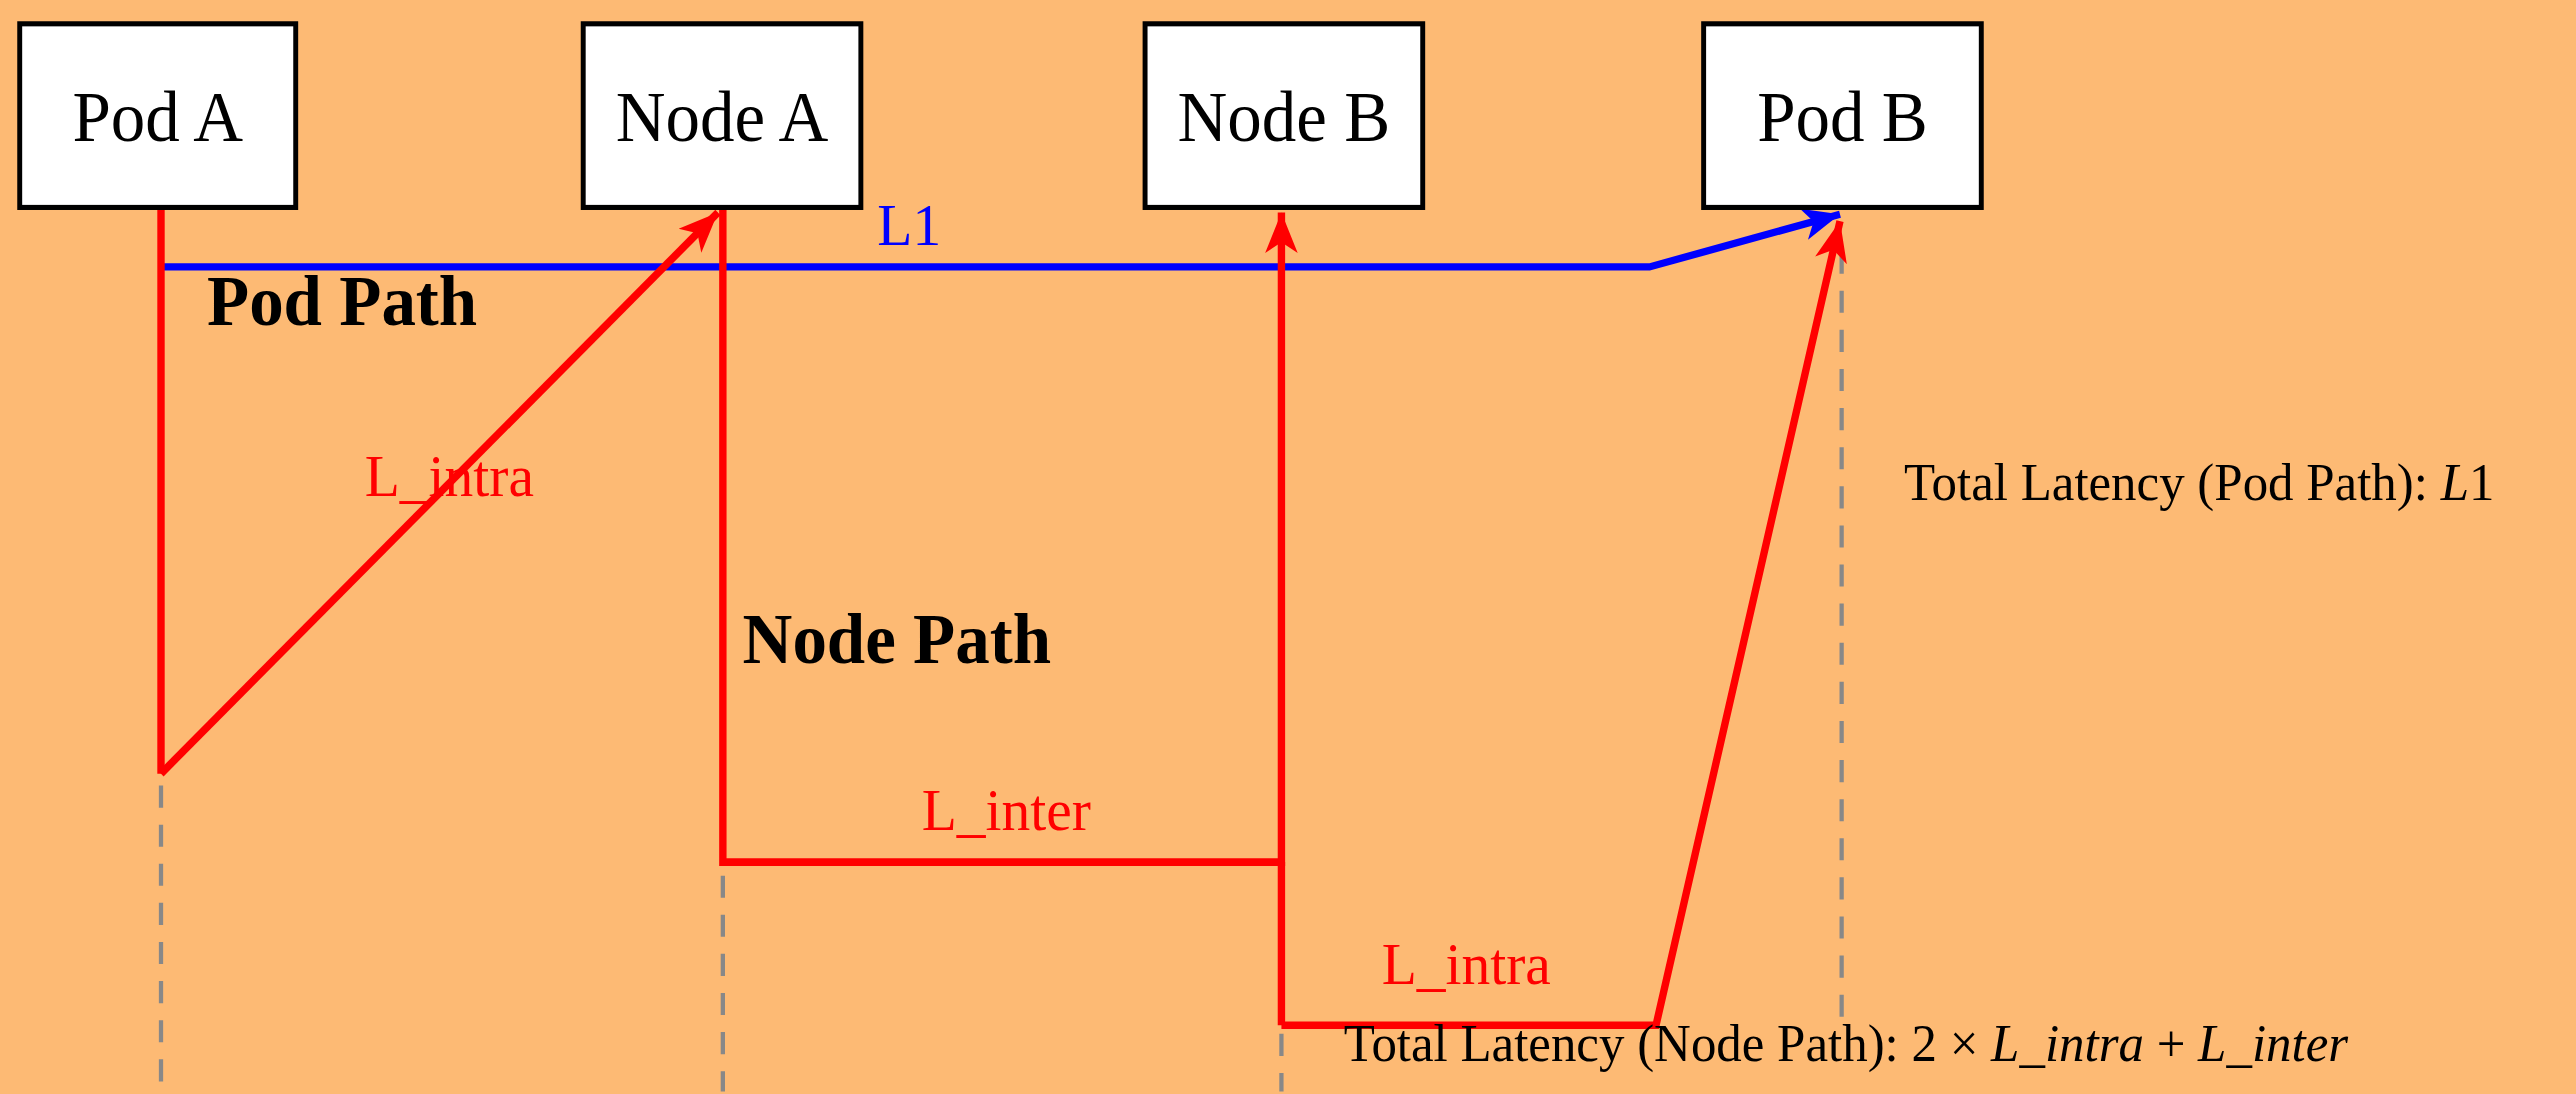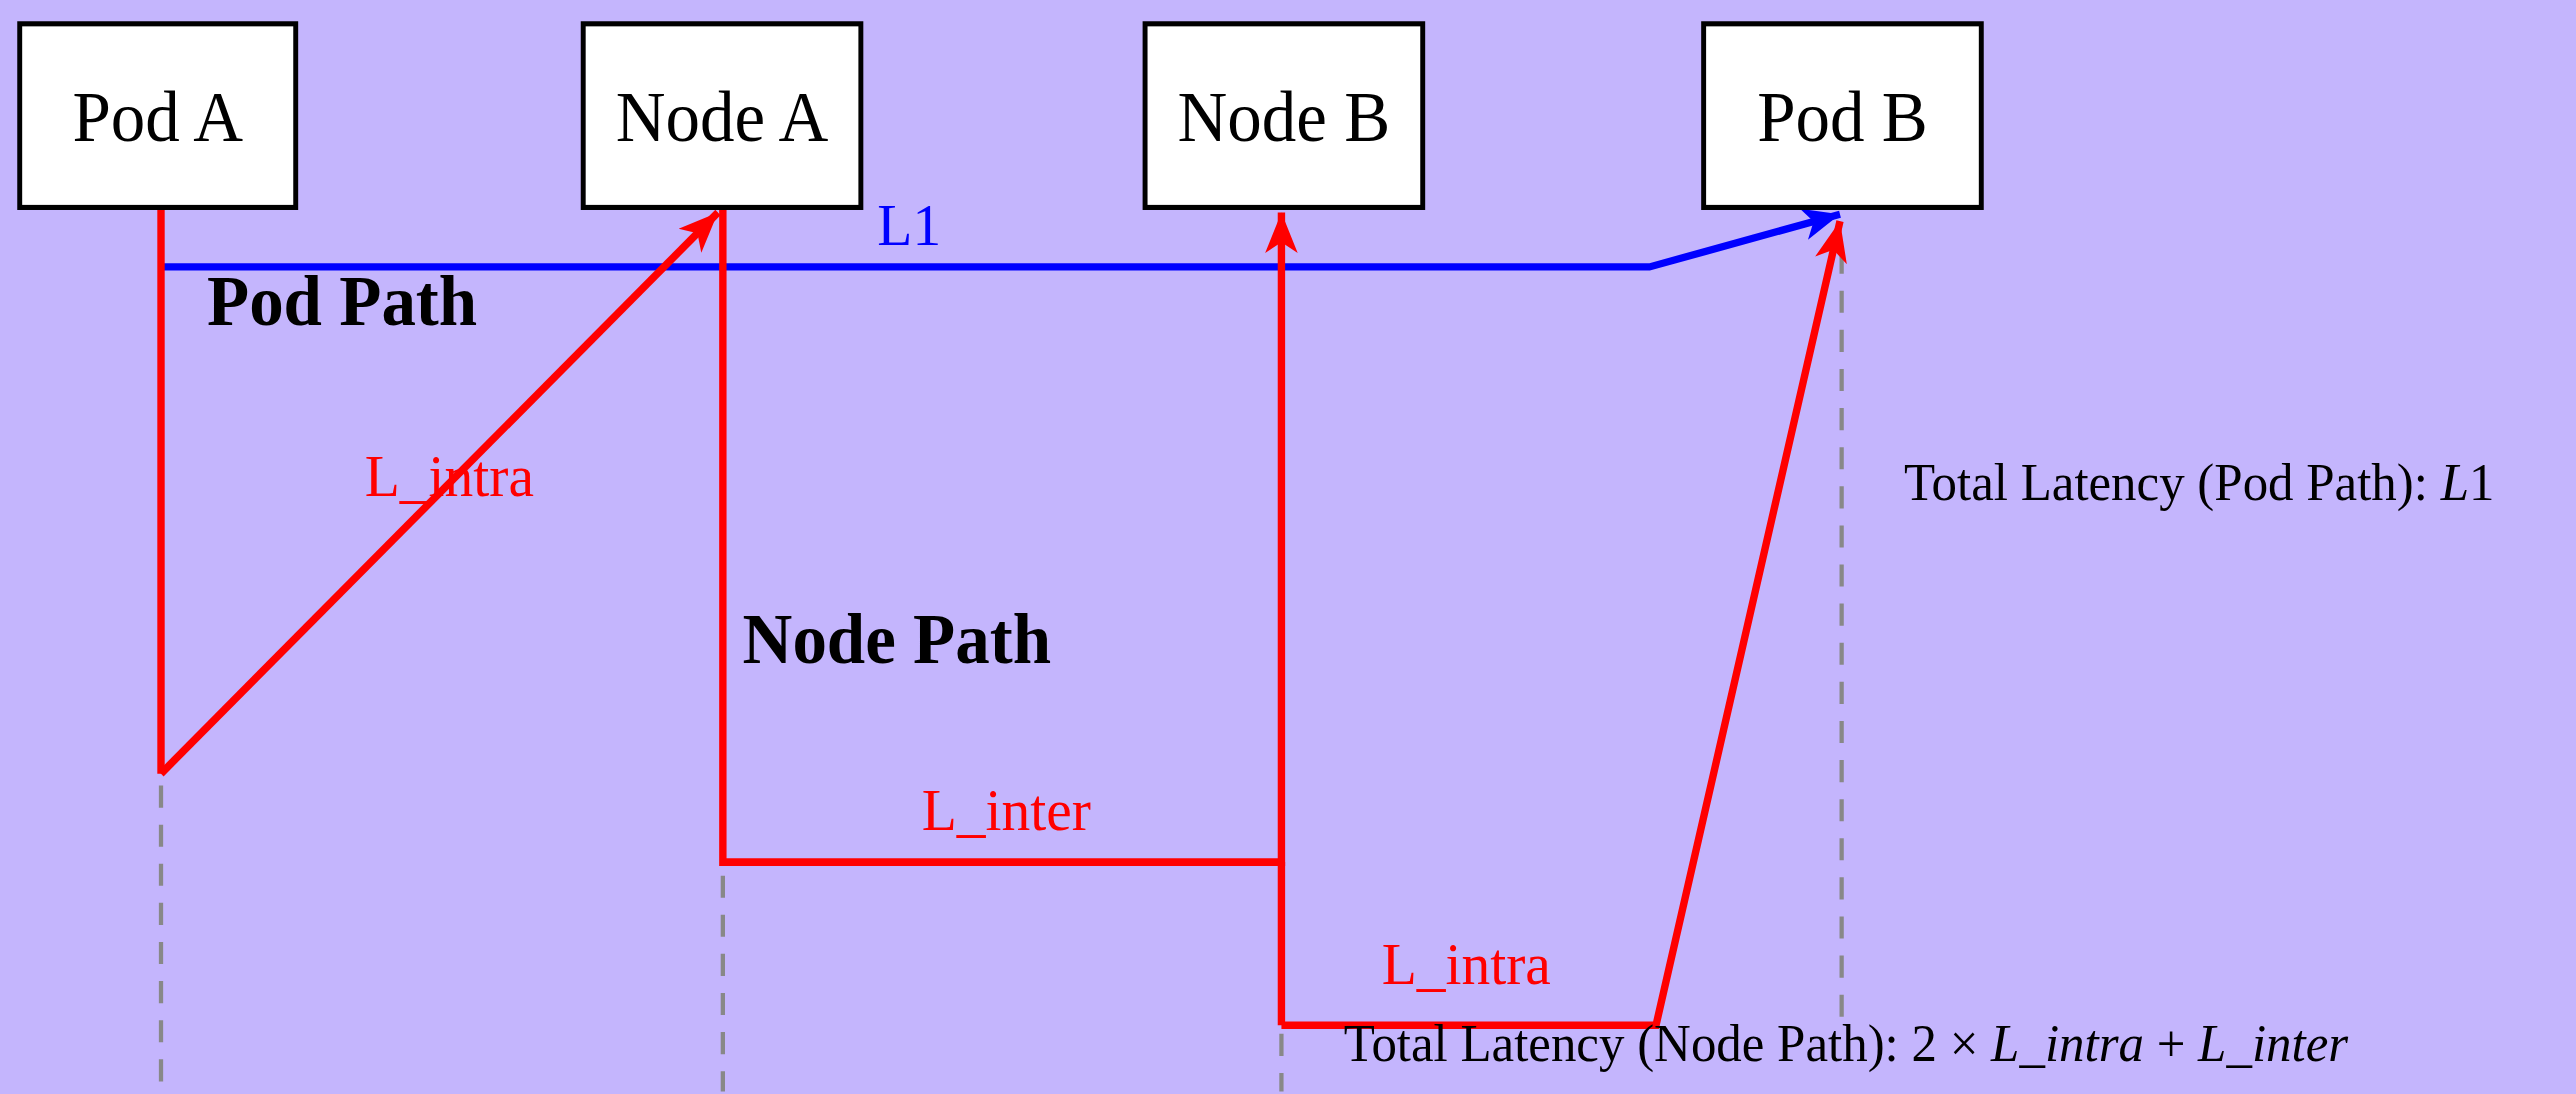--- a/index.html
+++ b/index.html
@@ -3,21 +3,21 @@
 <meta charset="utf-8">
 <style>
   html, body {
     margin: 0;
     padding: 0;
     background: #ffffff;
   }
   .canvas {
     width: 2576px;
     height: 1095px;
-    background: #c4b5fd;
+    background: #fdba74;
     overflow: hidden;
   }
   svg text {
     font-family: "Liberation Serif", "DejaVu Serif", serif;
   }
   .box-label   { font-size: 42px; }
   .path-label  { font-size: 42px; font-weight: bold; }
   .edge-label  { font-size: 35px; }
   .formula     { font-size: 31px; }
   .it          { font-style: italic; }

